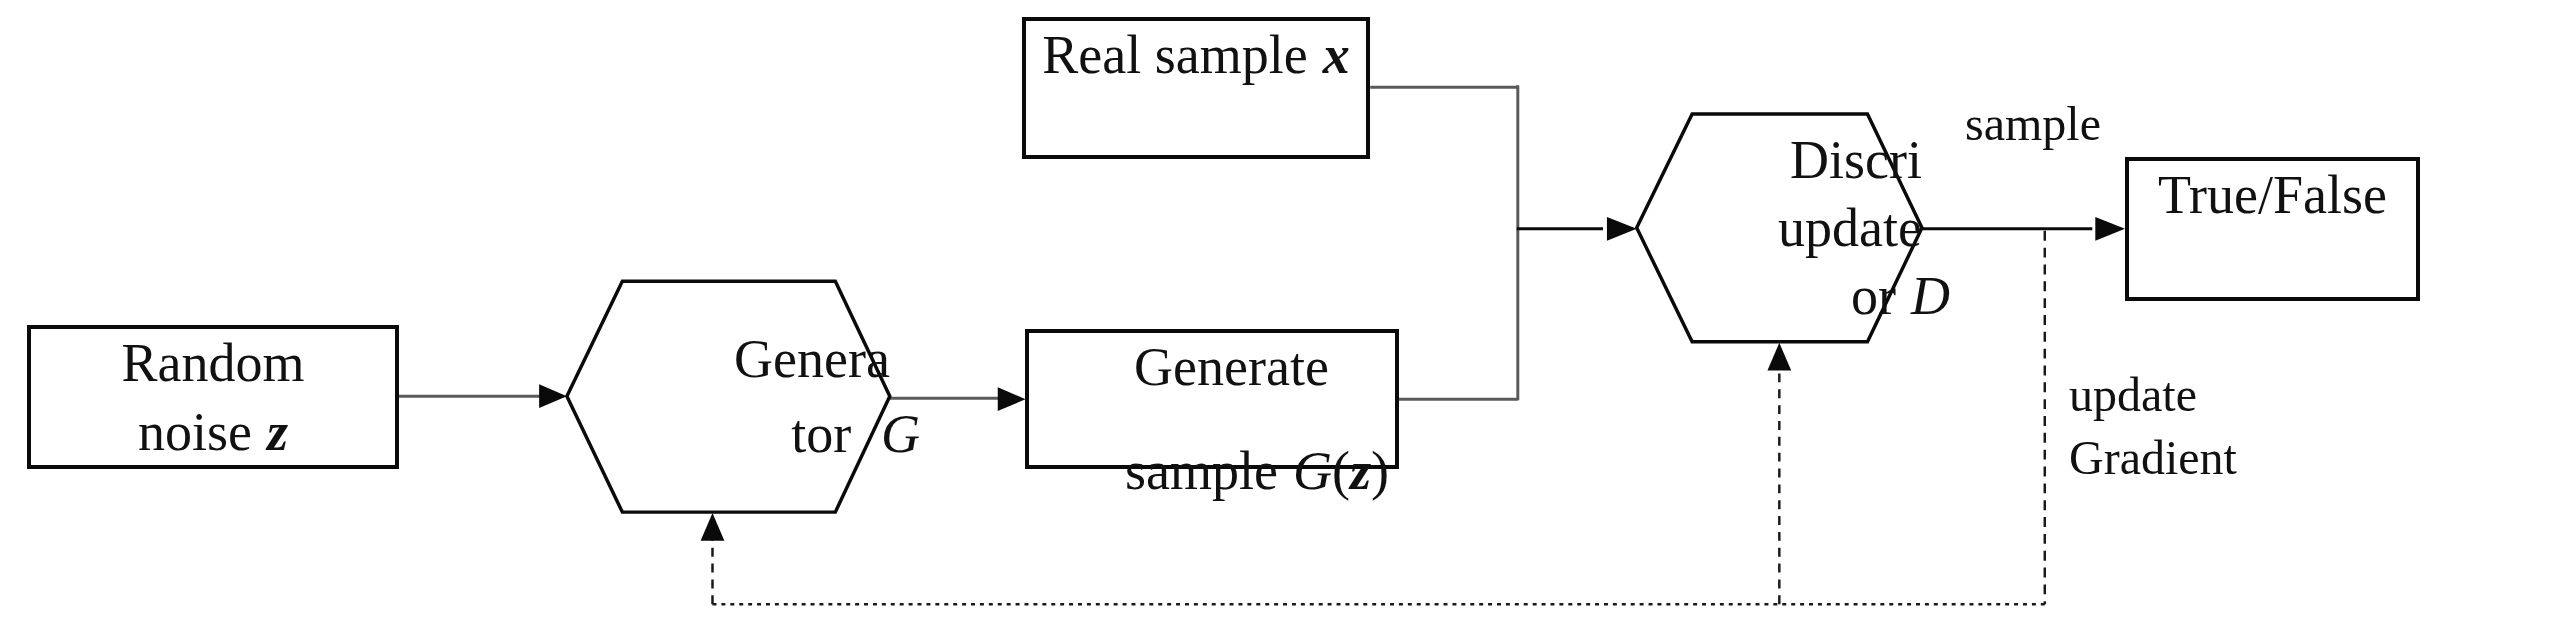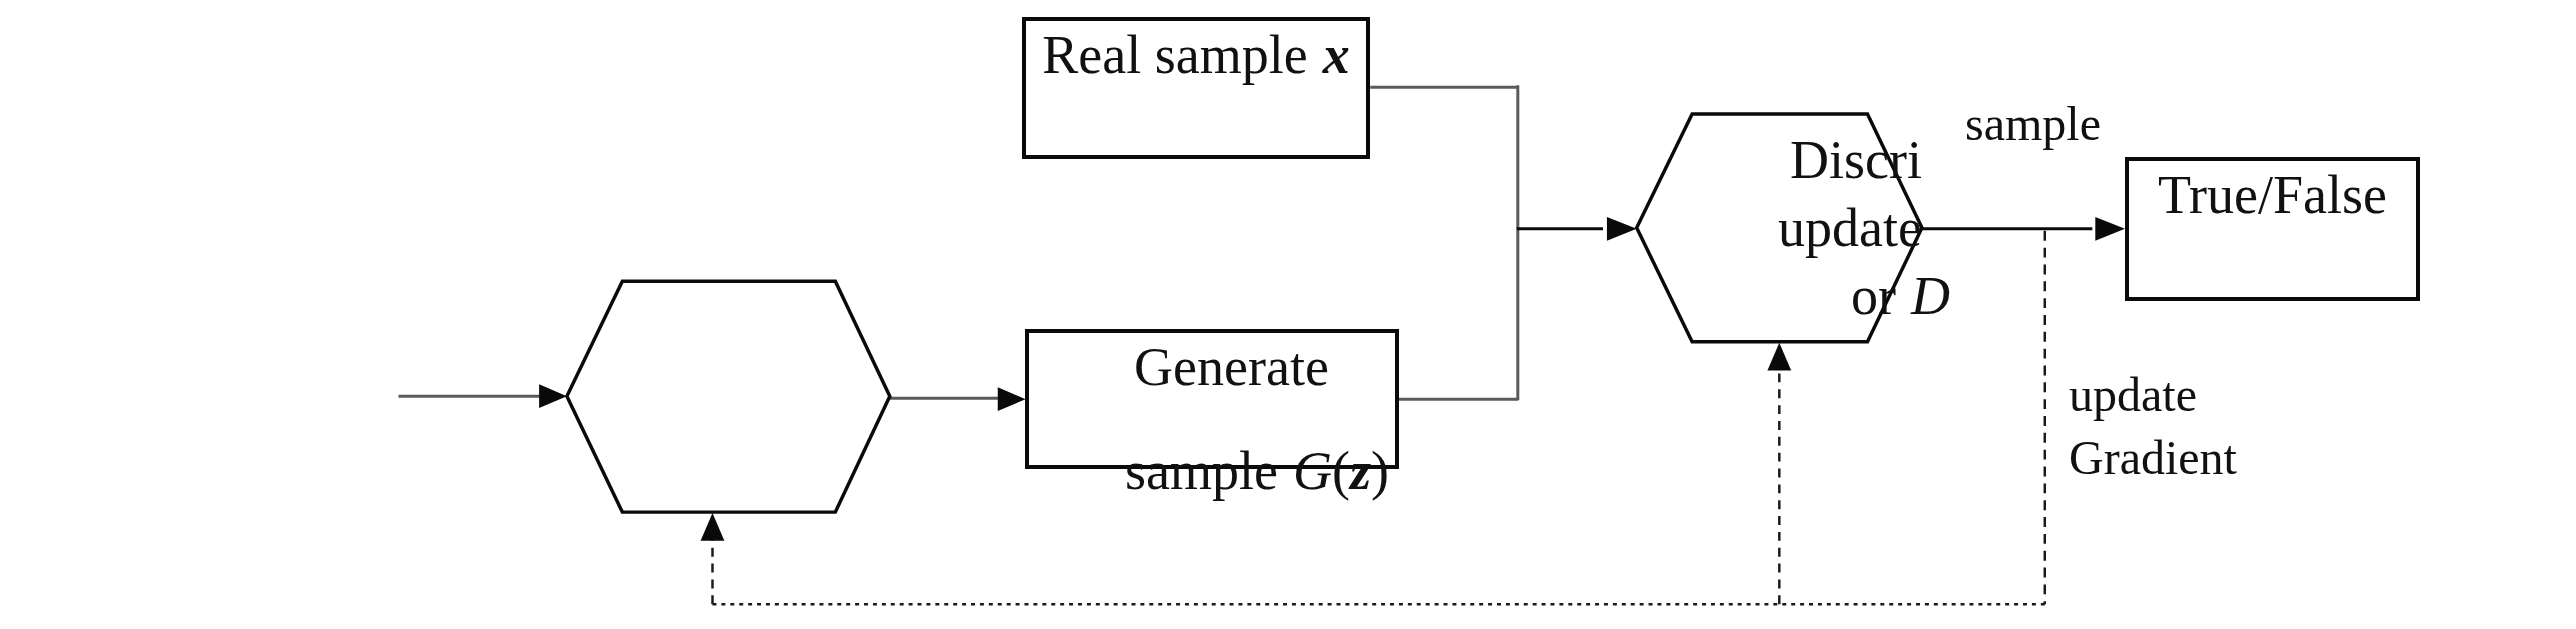--- a/index.html
+++ b/index.html
@@ -75,34 +75,42 @@
     <polygon points="1652,230 1708,115 1885,115 1940,230 1885,345 1708,345" fill="#ffffff" stroke="#0a0a0a" stroke-width="3.5"></polygon>
 
     <polygon points="572,400 544,388 544,412" fill="#0a0a0a"></polygon>
     <polygon points="1035,403 1007,391 1007,415" fill="#0a0a0a"></polygon>
     <polygon points="1652,231 1622,219 1622,243" fill="#0a0a0a"></polygon>
     <polygon points="2145,231 2115,219 2115,243" fill="#0a0a0a"></polygon>
     <polygon points="719,518 707,546 731,546" fill="#0a0a0a"></polygon>
     <polygon points="1796,346 1784,374 1808,374" fill="#0a0a0a"></polygon>
   </svg>
 
+  <div class="box" style="left:27px; top:325px; width:372px; height:144px;">
+    <div class="line"><span>Random</span></div>
+    <div class="line"><span>noise</span><span class="vb gap-sm">z</span></div>
+  </div>
 
   <div class="box" style="left:1022px; top:17px; width:348px; height:142px;">
     <div class="line"><span>Real sample</span><span class="vb gap-sm">x</span></div>
   </div>
 
   <div class="box" style="left:1025px; top:329px; width:374px; height:140px;padding-left:39px;">
     <div class="line"><span>Generate</span></div>
     <div class="line alignR"><span>sample</span><span class="v gap-sm">G</span><span>(</span><span class="vb">z</span><span>)</span></div>
   </div>
 
   <div class="box" style="left:2125px; top:157px; width:295px; height:144px;">
     <div class="line"><span>True/False</span></div>
   </div>
 
+  <div class="hextext" style="left:567px; top:281px; width:323px; height:231px; line-height:75px;">
+    <div class="line"><span>Genera</span></div>
+    <div class="line shift30"><span>tor</span><span class="v gap-md">G</span></div>
+  </div>
 
   <div class="hextext" style="left:1637px; top:114px; width:285px; height:228px; line-height:68px;">
     <div class="line"><span>Discri</span></div>
     <div class="line"><span>update</span></div>
     <div class="line shift28"><span>or</span><span class="v gap-sm">D</span></div>
   </div>
 
   <div class="floatlabel" style="left:1965px; top:92px;">
     <div>sample</div>
   </div>

